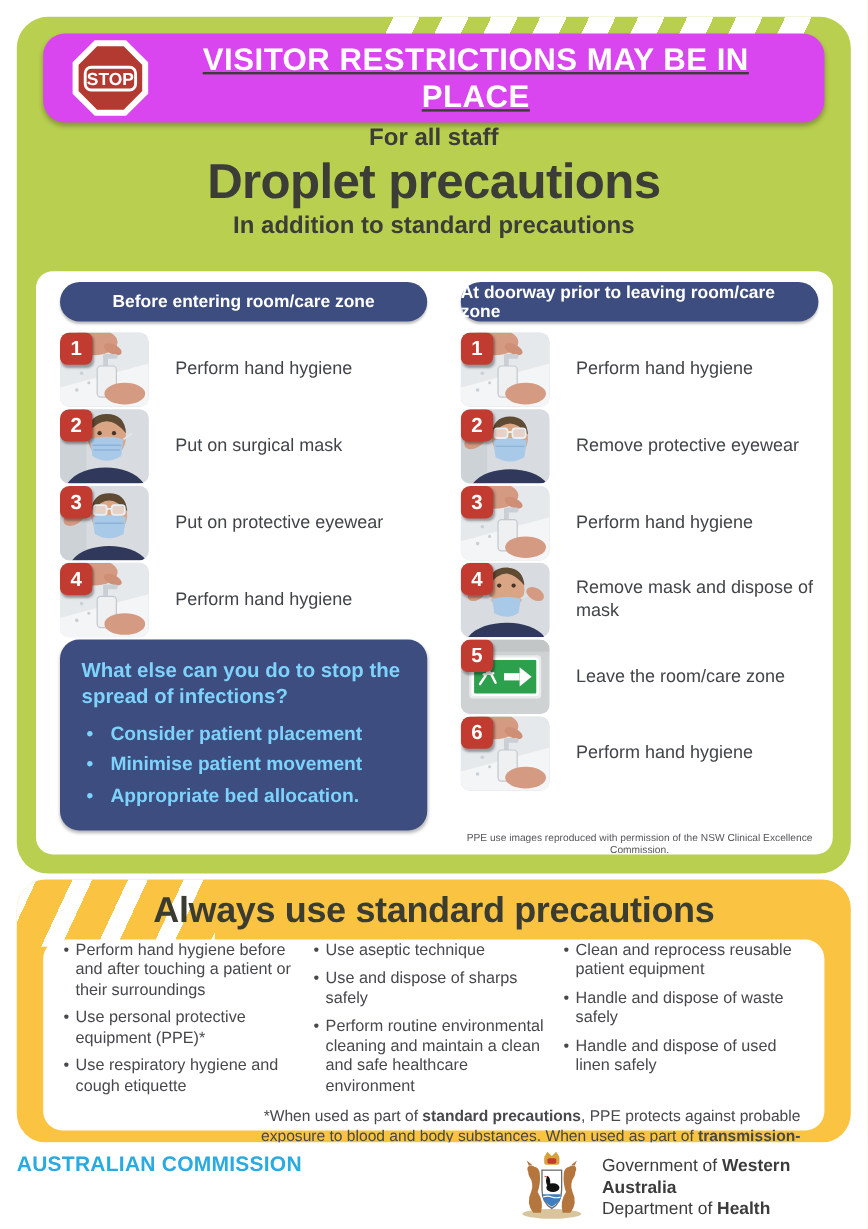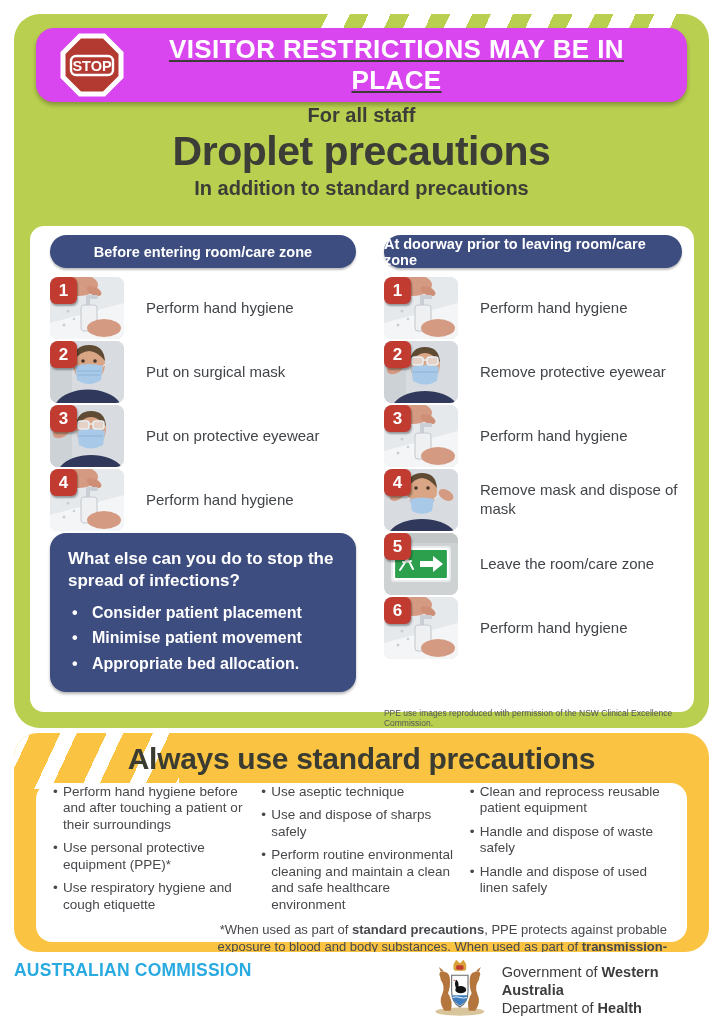--- a/index.html
+++ b/index.html
@@ -40,27 +40,27 @@
   .photo.img-surgical-mask .ph-mask{display:block;}
   .photo.img-protective-eyewear .ph-eyewear{display:block;}
   .photo.img-remove-mask .ph-removemask{display:block;}
   .photo.img-exit-sign .ph-exit{display:block;}
   .badge{position:absolute;top:0;left:0;width:27px;height:27px;background:#c23b30;border-radius:6px;
          color:#ffffff;font-weight:bold;font-size:17px;display:flex;align-items:center;
          justify-content:center;box-shadow:1px 2px 2px rgba(0,0,0,.35);z-index:2;}
   .step-label{margin-left:22px;font-weight:normal;font-size:15px;color:#414449;line-height:1.25;}
 
   .infobox{background:#3e4d7f;border-radius:16px;padding:15px 18px 16px 18px;
-           color:#ffffff;box-shadow:0 2px 3px rgba(0,0,0,.3);}
+           color:#7dd3fc;box-shadow:0 2px 3px rgba(0,0,0,.3);}
   .infobox-title{font-weight:bold;font-size:17px;line-height:1.28;}
   .ib-row{position:relative;padding-left:24px;font-weight:bold;font-size:16px;line-height:1.6;}
   .ib-row::before{content:"\2022";position:absolute;left:4px;top:0;}
   .infobox .ib-list{margin-top:8px;}
 
-  .credit{margin-top:49px;font-size:8.5px;color:#55565a;}
+  .credit{margin-top:34px;font-size:8.5px;color:#55565a;text-align:center;}
 
   
   .yellow{position:absolute;left:14px;top:733px;width:695px;height:219px;background:#fbc342;
           border-radius:24px;}
   .yellow-stripes{position:absolute;top:0;left:0;width:165px;height:56px;border-top-left-radius:24px;
           background:repeating-linear-gradient(115deg, #ffffff 0 15px, rgba(255,255,255,0) 15px 42px);}
   .yellow-title{position:relative;text-align:center;margin-top:9px;font-size:30px;font-weight:bold;
           color:#3a3b31;letter-spacing:-.3px;}
   .std-box{position:absolute;left:22px;top:50px;right:22px;bottom:10px;background:#ffffff;
            border-radius:16px;padding:1px 20px 6px 16px;}

